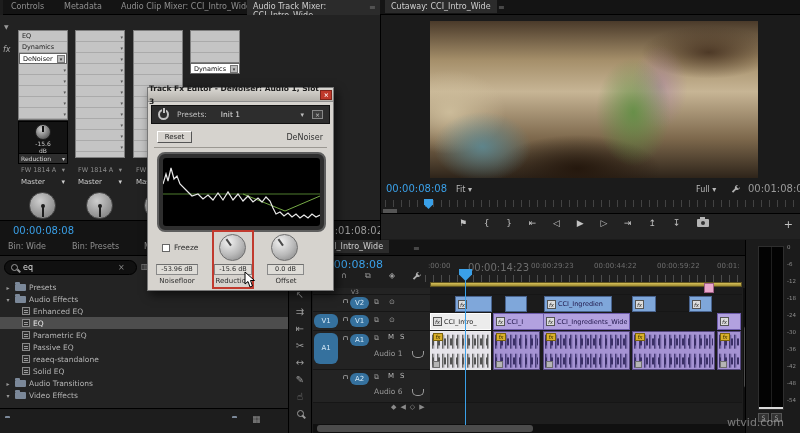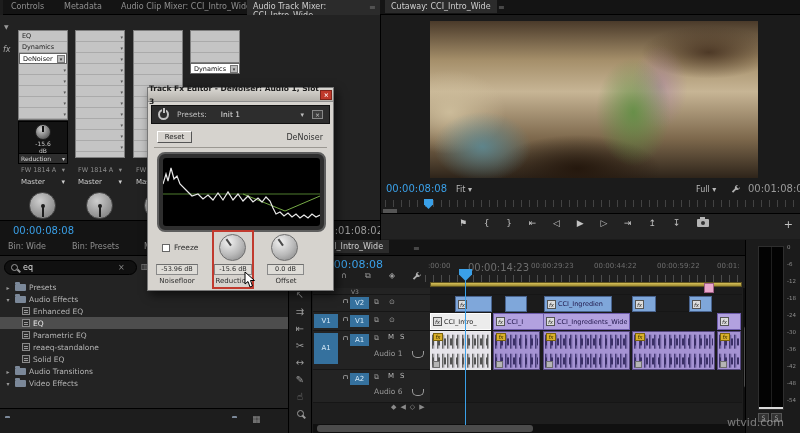--- a/index.html
+++ b/index.html
@@ -61,21 +61,21 @@
 .trow{height:12px;display:flex;align-items:center;gap:3px;font-size:7.5px;color:#b5b5b5;padding-left:4px;white-space:nowrap}
 .trow.sel{background:#4d4d4d;color:#e8e8e8}
 .tw{width:8px;font-size:6px;color:#999;text-align:center}
 .fold{width:11px;height:7px;background:#7b8899;border-radius:1px;position:relative;flex:0 0 auto}
 .fold:before{content:"";position:absolute;top:-2px;left:0;width:5px;height:2px;background:#7b8899;border-radius:1px 1px 0 0}
 .effico{width:8px;height:8px;background:#2e2e2e;border:1px solid #8a8a8a;position:relative;flex:0 0 auto}
 .effico:before{content:"";position:absolute;left:1px;right:1px;top:2px;height:1px;background:#9b9b9b;box-shadow:0 2px 0 #9b9b9b}
 .mag{width:7px;height:7px;border:1.5px solid #9a9a9a;border-radius:50%;position:relative;flex:0 0 auto}
 .mag:after{content:"";position:absolute;width:4px;height:1.5px;background:#9a9a9a;right:-3.5px;bottom:-1px;transform:rotate(45deg)}
 
-.badge{background:#35719e;color:#d6eaf8;font-size:7px;line-height:12px;text-align:center;border-radius:0}
+.badge{background:#35719e;color:#d6eaf8;font-size:7px;line-height:12px;text-align:center;border-radius:6px}
 .lock{width:7px;height:5px;background:#8a8a8a;position:relative;border-radius:1px}
 .lock:before{content:"";position:absolute;left:1px;top:-3px;width:3px;height:3px;border:1px solid #8a8a8a;border-bottom:none;border-radius:2px 2px 0 0}
 .mic{width:5px;height:8px;background:#9a9a9a;border-radius:2.5px;position:relative}
 .mic:after{content:"";position:absolute;left:-2.5px;top:3px;width:10px;height:6px;border:1px solid #9a9a9a;border-top:none;border-radius:0 0 5px 5px}
 .hic{font-size:8px;color:#9a9a9a}
 .trkrow{border-bottom:1px solid #161616;background:#232323}
 .vc{position:absolute;height:17px;background:#b2a1df;border:1px solid #6f5dac;display:flex;align-items:center;gap:2px;padding:0 2px;overflow:hidden}
 .vc .ci{flex:0 0 auto;width:9px;height:9px;background:#ddd;border:1px solid #555;color:#333;font-size:5.5px;line-height:8px;text-align:center;font-style:italic}
 .vc span{font-size:6.5px;color:#1e1548;white-space:nowrap;overflow:hidden}
 .vc.sel{background:#ececec;border-color:#fdfdfd}
@@ -280,20 +280,24 @@
       <div class="trow sel" style="padding-left:22px">
           <span class="effico"></span>
           <span>EQ</span>
         </div>
       <div class="trow" style="padding-left:22px">
           <span class="effico"></span>
           <span>Parametric EQ</span>
         </div>
       <div class="trow" style="padding-left:22px">
           <span class="effico"></span>
+          <span>Passive EQ</span>
+        </div>
+      <div class="trow" style="padding-left:22px">
+          <span class="effico"></span>
           <span>reaeq-standalone</span>
         </div>
       <div class="trow" style="padding-left:22px">
           <span class="effico"></span>
           <span>Solid EQ</span>
         </div>
       <div class="trow">
           <span class="tw">▸</span>
           <span class="fold"></span>
           <span>Audio Transitions</span>

